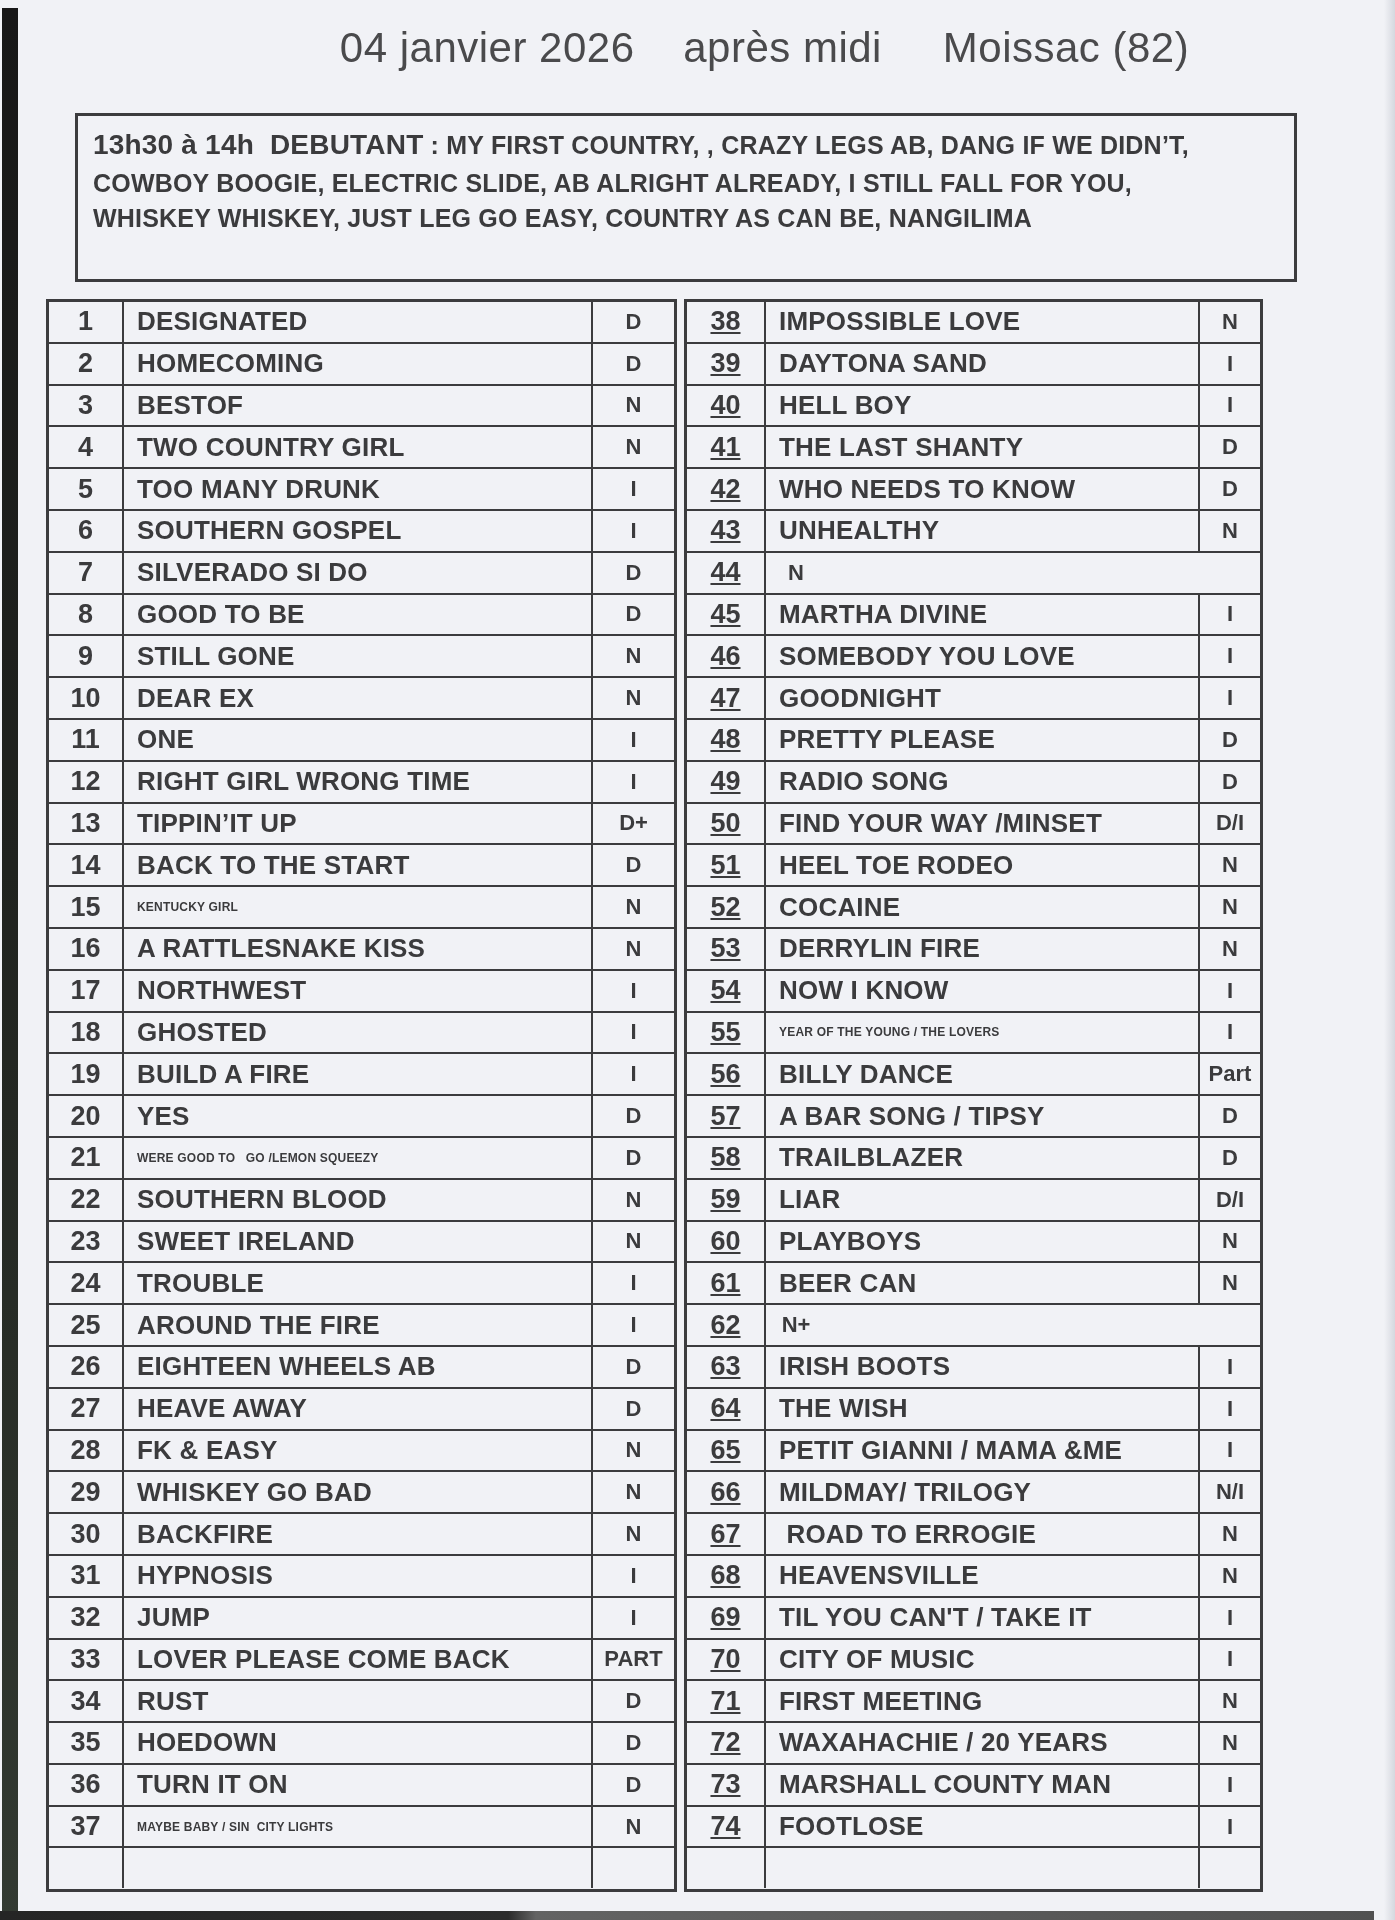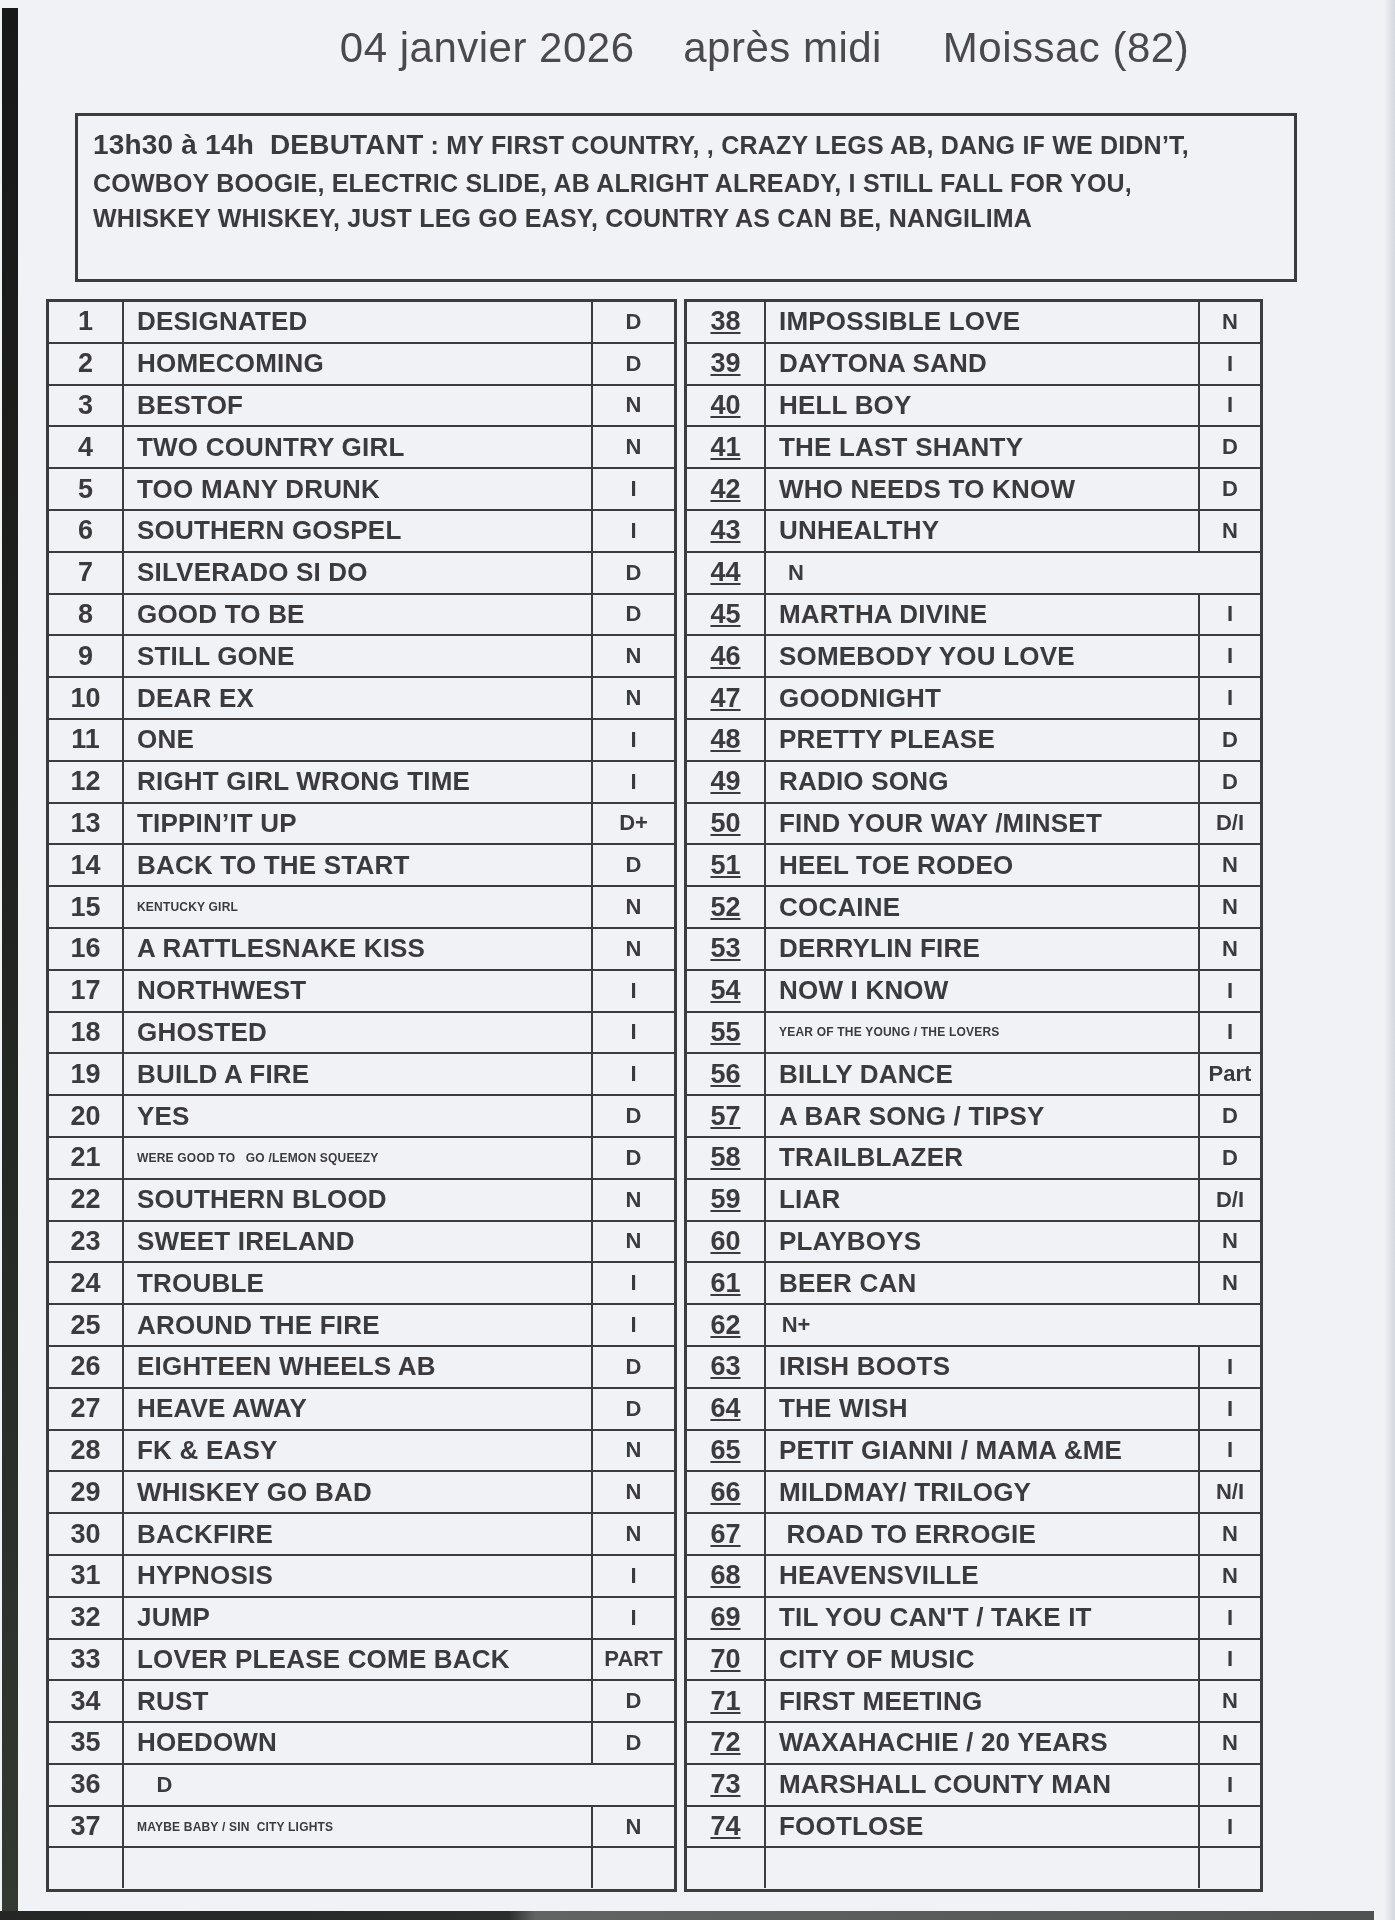--- a/index.html
+++ b/index.html
@@ -247,20 +247,21 @@
         <div class="cell title">RUST</div>
         <div class="cell level">D</div>
       </div>
       <div class="trow">
         <div class="cell num">35</div>
         <div class="cell title">HOEDOWN</div>
         <div class="cell level">D</div>
       </div>
       <div class="trow">
         <div class="cell num">36</div>
+        <div class="cell title">TURN IT ON</div>
         <div class="cell level">D</div>
       </div>
       <div class="trow">
         <div class="cell num">37</div>
         <div class="cell title small">MAYBE BABY / SIN  CITY LIGHTS</div>
         <div class="cell level">N</div>
       </div>
       <div class="trow">
         <div class="cell num"></div>
         <div class="cell title"></div>

